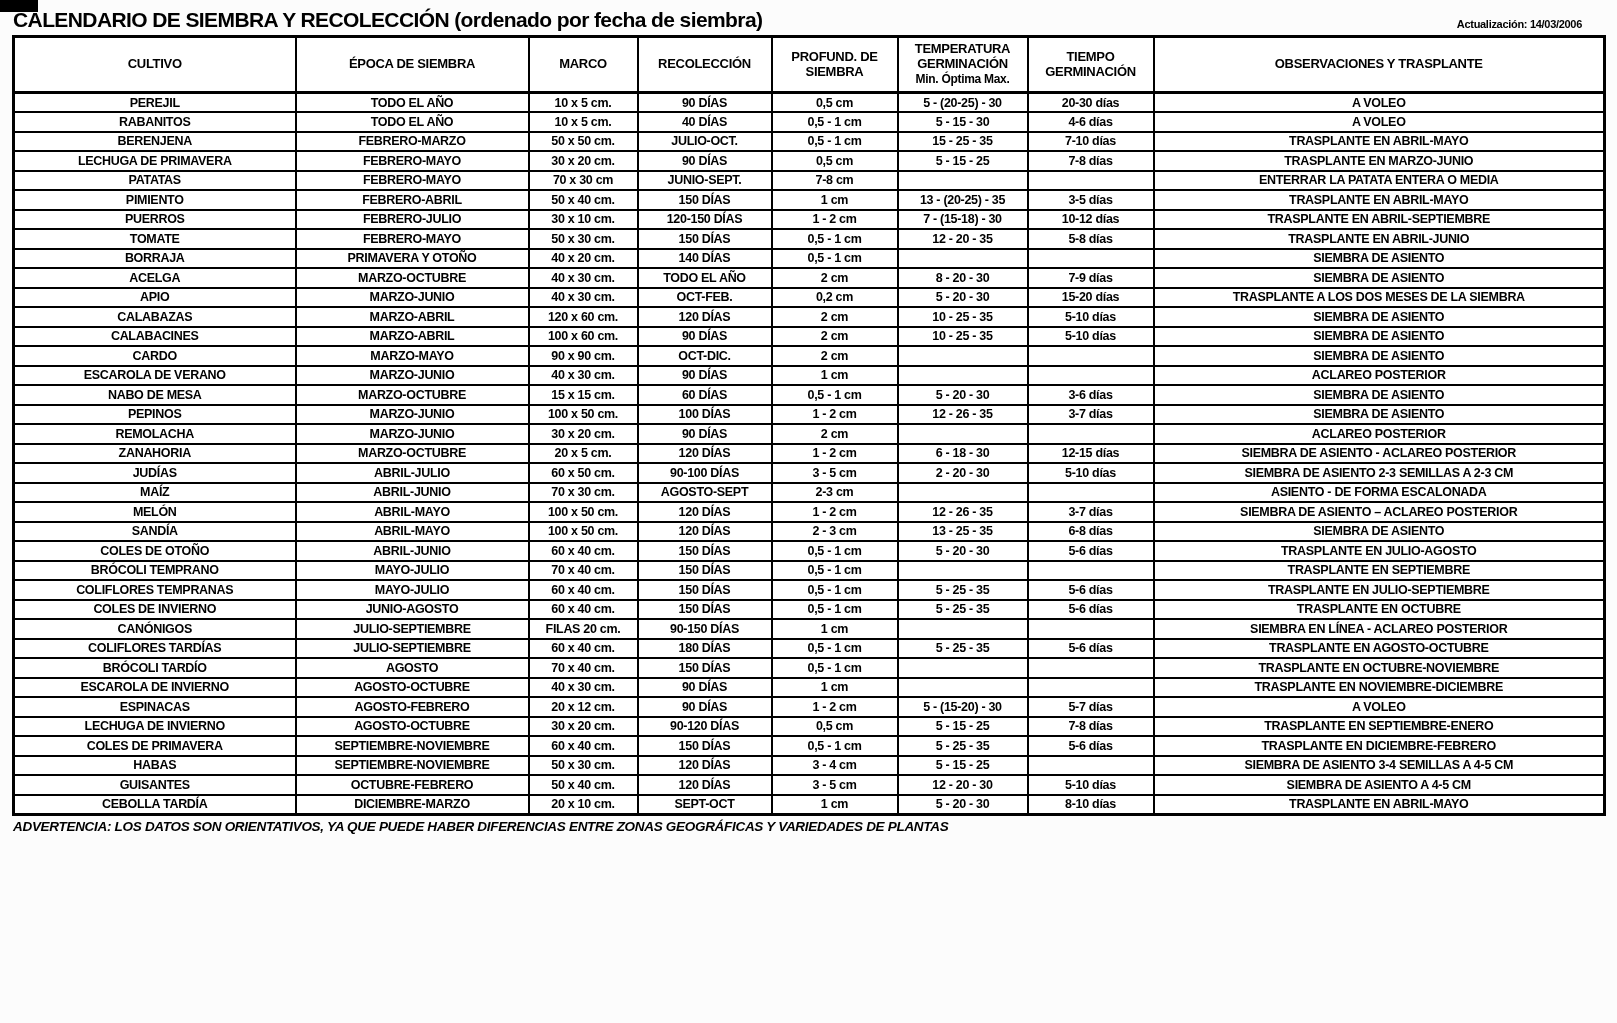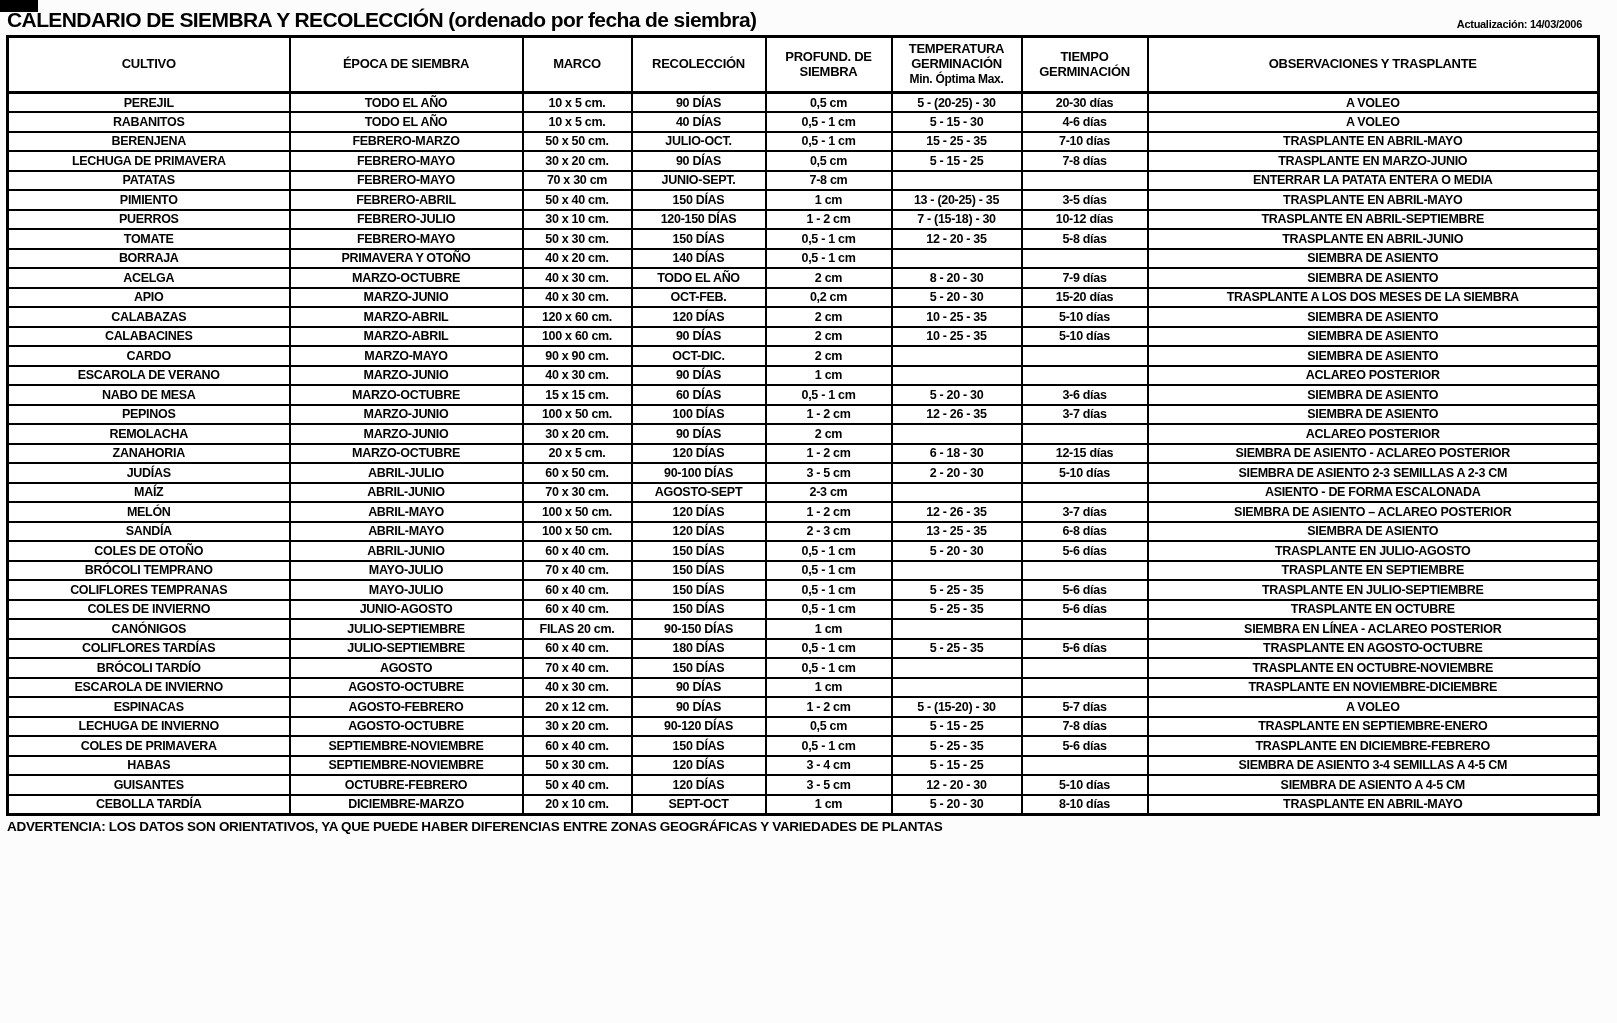--- a/index.html
+++ b/index.html
@@ -10,21 +10,21 @@
     height: 1023px;
     background: #fcfcfc;
     font-family: "Liberation Sans", sans-serif;
     color: #000;
     overflow: hidden;
   }
   .page {
     position: relative;
     width: 1596px;
     height: 1023px;
-    padding: 6px 13px 0 6px;
+    padding: 6px 13px 0 12px;
   }
   .scan-artifact {
     position: absolute;
     left: 0; top: 0;
     width: 38px; height: 12px;
     background: #000;
   }
   .header-bar {
     display: flex;
     justify-content: space-between;
@@ -85,20 +85,21 @@
   col.c-profund      { width: 126px; }
   col.c-temperatura  { width: 130px; }
   col.c-tiempo       { width: 126px; }
   col.c-observ       { width: 451px; }
   .warning {
     margin: 3px 1px 1px 1px;
     font-size: 13.5px;
     font-weight: bold;
     letter-spacing: -0.3px;
     white-space: nowrap;
+    font-style: italic;
   }
 </style>
 </head>
 <body>
 
 <div class="page">
   <div class="scan-artifact"></div>
 
   <div class="header-bar">
     <div class="page-title">CALENDARIO DE SIEMBRA Y RECOLECCIÓN (ordenado por fecha de siembra)</div>

